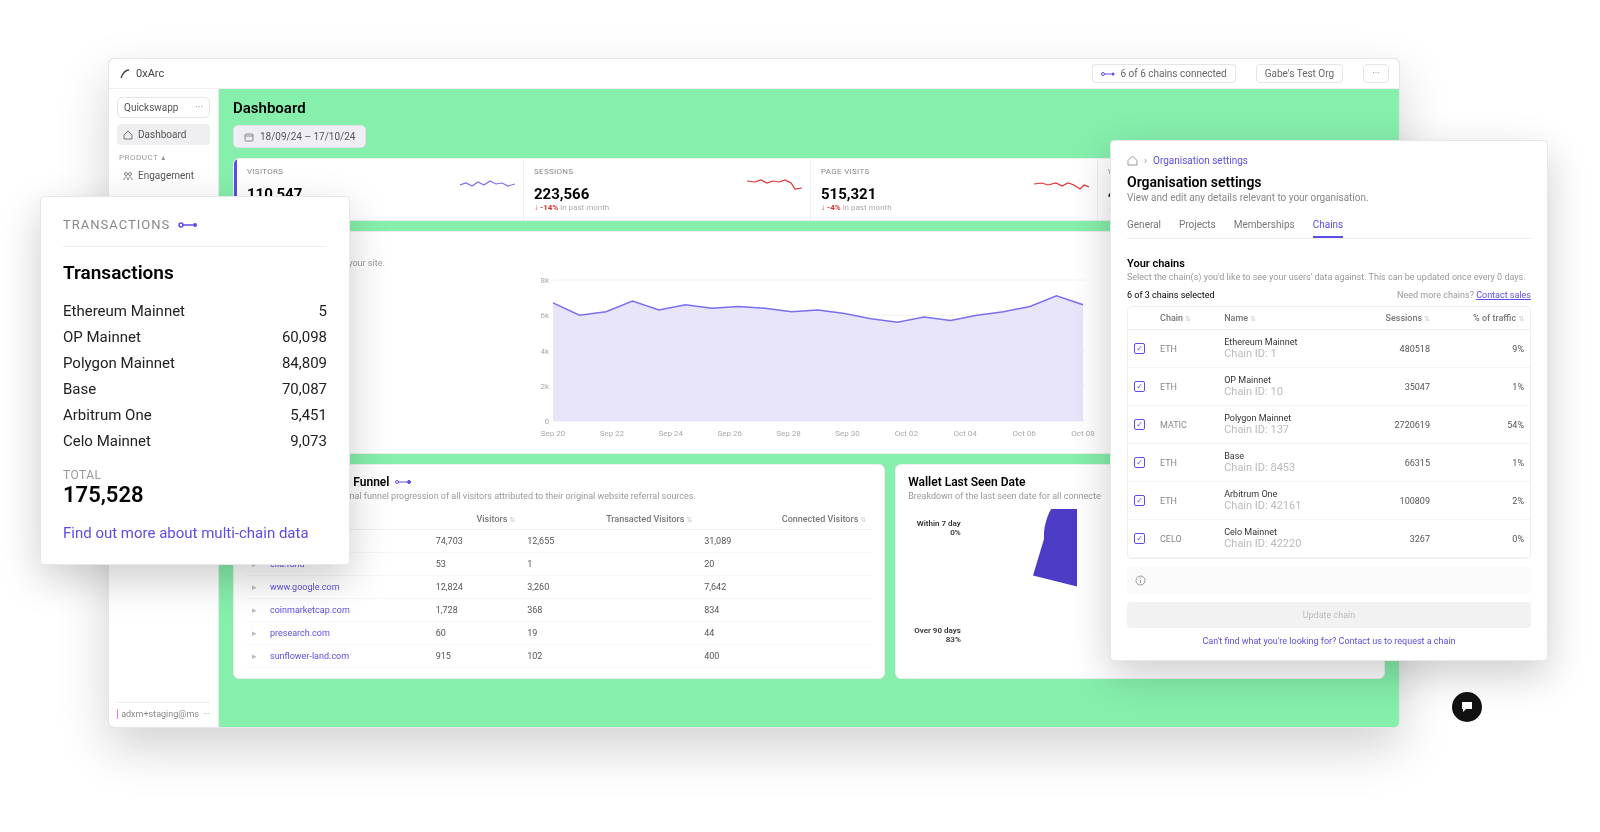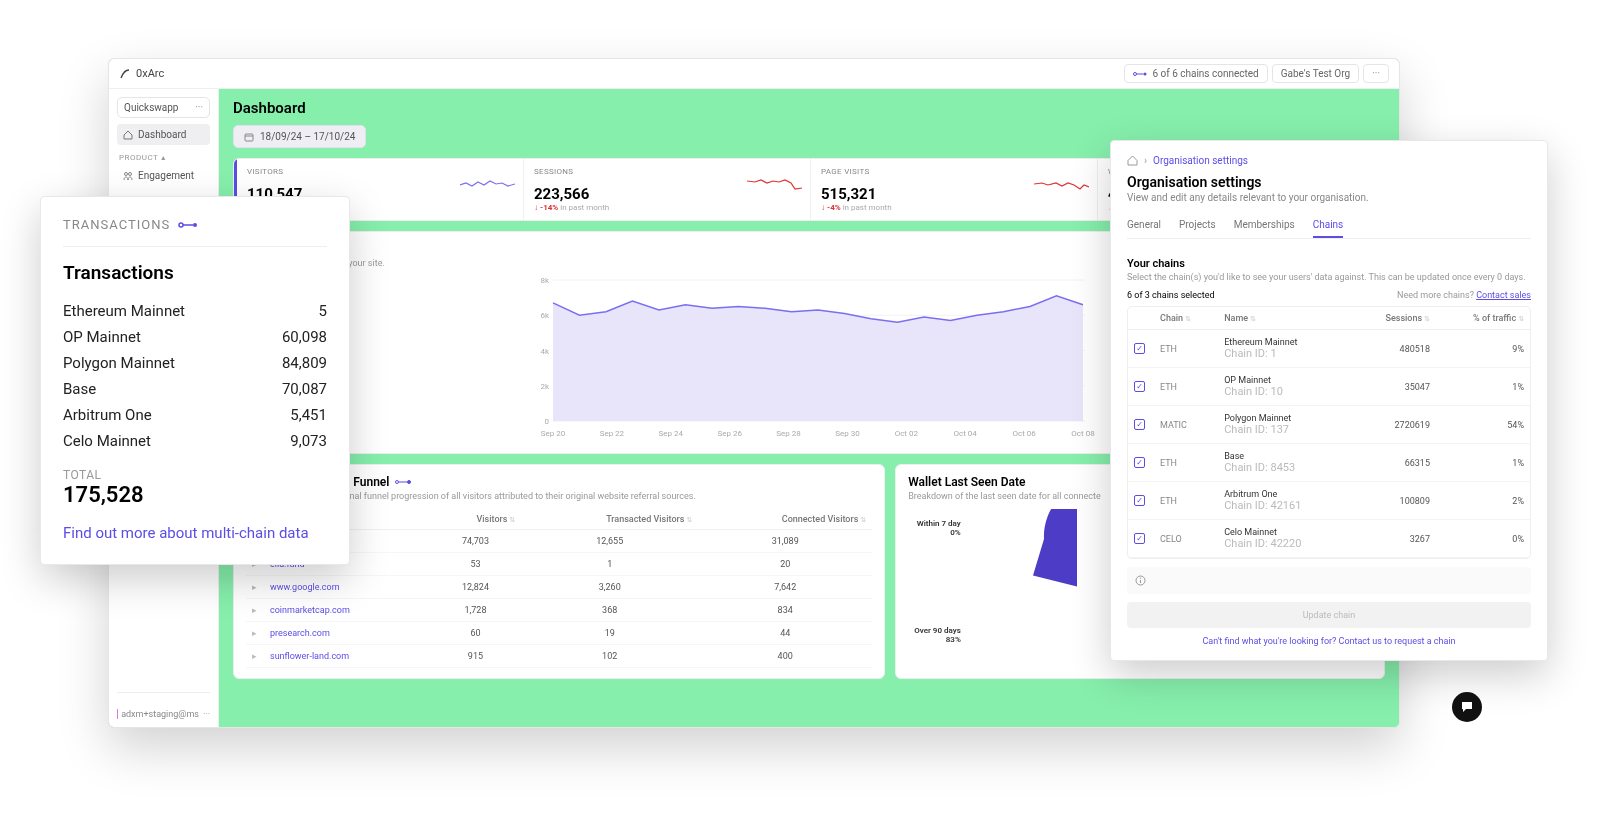--- a/index.html
+++ b/index.html
@@ -2,31 +2,31 @@
 <html><head>
 <meta charset="utf-8">
 <style>
 *{box-sizing:border-box;margin:0;padding:0;font-family:-apple-system,BlinkMacSystemFont,"Segoe UI",Roboto,sans-serif}
 body{background:#fff;width:1600px;height:832px;position:relative;overflow:hidden}
 
 
 .app{position:absolute;left:108px;top:58px;width:1292px;height:670px;background:#86efac;border:1px solid #e5e5e7;box-shadow:0 20px 50px rgba(0,0,0,.18);border-radius:6px;overflow:hidden}
 .topbar{height:30px;background:#fff;border-bottom:1px solid #eee;display:flex;align-items:center;padding:0 10px;font-size:11px;color:#444}
 .topbar .brand{flex:1;display:flex;align-items:center;gap:5px}
-.topbar .right{display:flex;align-items:center;gap:4px;color:#666}
+.topbar .right{display:flex;align-items:center;gap:20px;color:#666}
 .pill{border:1px solid #e5e5e7;border-radius:4px;padding:3px 8px;background:#fff;font-size:10px;display:flex;align-items:center;gap:5px}
 .more{color:#999}
 
 .body{display:flex;height:calc(100% - 30px)}
 .sidebar{width:110px;border-right:1px solid #eee;background:#fff;padding:8px;font-size:10px;color:#555;display:flex;flex-direction:column}
 .sb-sel{border:1px solid #e5e5e7;border-radius:5px;padding:4px 6px;display:flex;justify-content:space-between;align-items:center;margin-bottom:6px}
 .sb-item{padding:5px 6px;border-radius:4px;display:flex;align-items:center;gap:5px;color:#555}
 .sb-item.active{background:#efeff1}
 .sb-head{font-size:8px;color:#999;letter-spacing:.5px;margin:8px 0 3px 2px;display:flex;align-items:flex-start;gap:3px}
-.sb-foot{margin-top:auto;border-top:1px solid #eee;padding-top:16px;font-size:9px;color:#888;display:flex;align-items:center;gap:4px}
+.sb-foot{margin-top:auto;border-top:1px solid #eee;padding-top:6px;font-size:9px;color:#888;display:flex;align-items:center;gap:4px}
 .sb-foot .av{width:10px;height:10px;border-radius:50%;background:#d97bd8}
 
 .main{flex:1;padding:10px 14px 0 14px;overflow:hidden}
 .h1{font-size:15px;font-weight:600;margin-bottom:8px}
 .datebtn{display:inline-flex;align-items:center;gap:6px;font-size:10px;background:#efeef5;border:1px solid #e2e0ec;border-radius:5px;padding:5px 10px;margin-bottom:10px;color:#555}
 
 .stats{display:flex;gap:0;border:1px solid #eee;border-radius:6px;background:#fff;overflow:hidden;margin-bottom:10px}
 .stat{flex:1;padding:8px 10px;border-right:1px solid #f0f0f0;position:relative}
 .stat:first-child{border-left:3px solid #5b4de6}
 .stat:last-child{border-right:none}
@@ -45,21 +45,21 @@
 .xlab{font-size:8px;fill:#aaa;text-anchor:middle}
 
 .row2{display:flex;gap:10px}
 .row2 .panel{flex:1}
 .funnel-head{display:flex;align-items:center;gap:6px}
 .mc-ico{stroke:#5b4de6}
 .tbl{width:100%;font-size:9px;margin-top:8px;border-collapse:collapse}
 .tbl th{font-weight:500;color:#777;text-align:right;padding:5px 6px;border-bottom:1px solid #f0f0f0}
 .tbl th:first-child,.tbl th:nth-child(2){text-align:left}
 .tbl th:first-child{width:18px}
-.tbl td{padding:6px;border-bottom:1px solid #f6f6f6;text-align:center;color:#555}
+.tbl td{padding:6px;border-bottom:1px solid #f6f6f6;text-align:left;color:#555}
 .tbl td:first-child{text-align:left;color:#bbb}
 .tbl td:nth-child(2){text-align:left;color:#5b4de6}
 
 .wallet-body{display:flex;margin-top:8px;height:145px}
 .wallet-labels{font-size:8px;color:#888;text-align:right;display:flex;flex-direction:column;justify-content:space-between;padding:10px 6px}
 .wallet-labels div span{display:block;font-weight:600;color:#333}
 .wheel{fill:#4c3cc6}
 
 
 .txcard{position:absolute;left:40px;top:196px;width:310px;background:#fff;border:1px solid #e8e8ea;border-radius:4px;box-shadow:0 14px 40px rgba(0,0,0,.20);padding:20px 22px}

